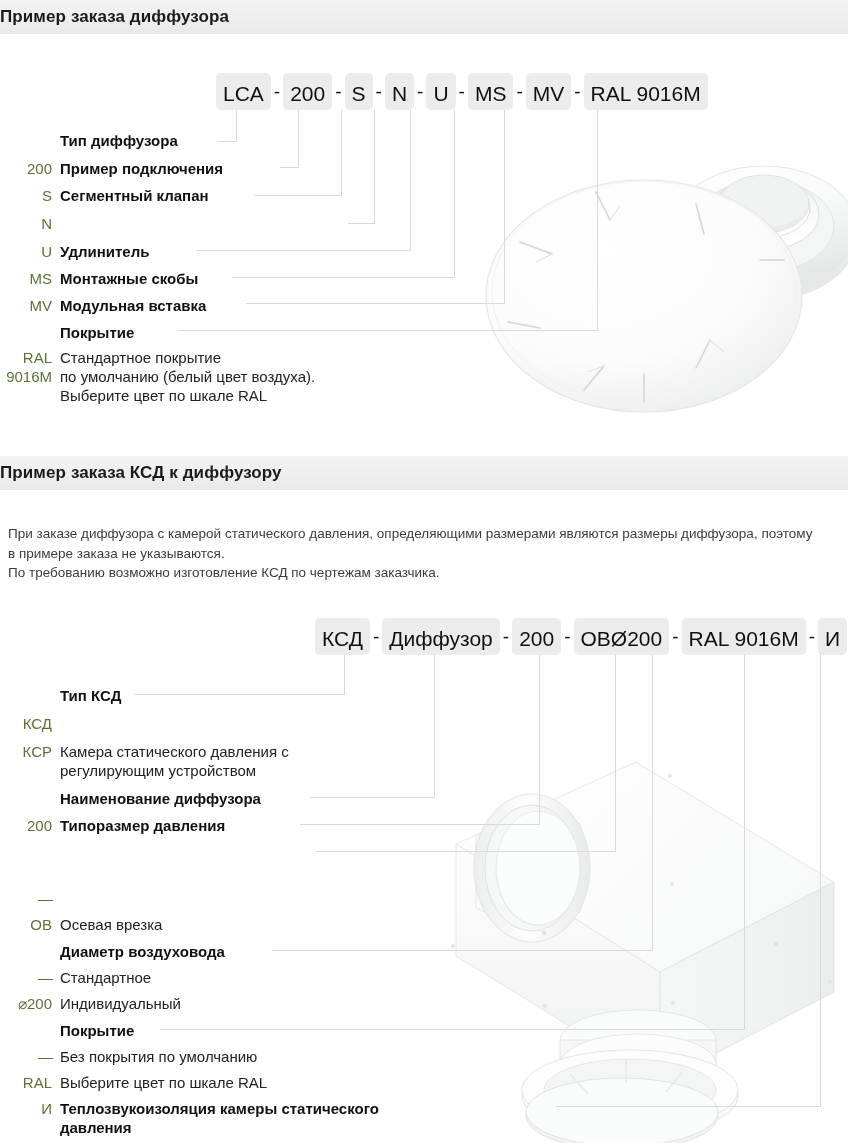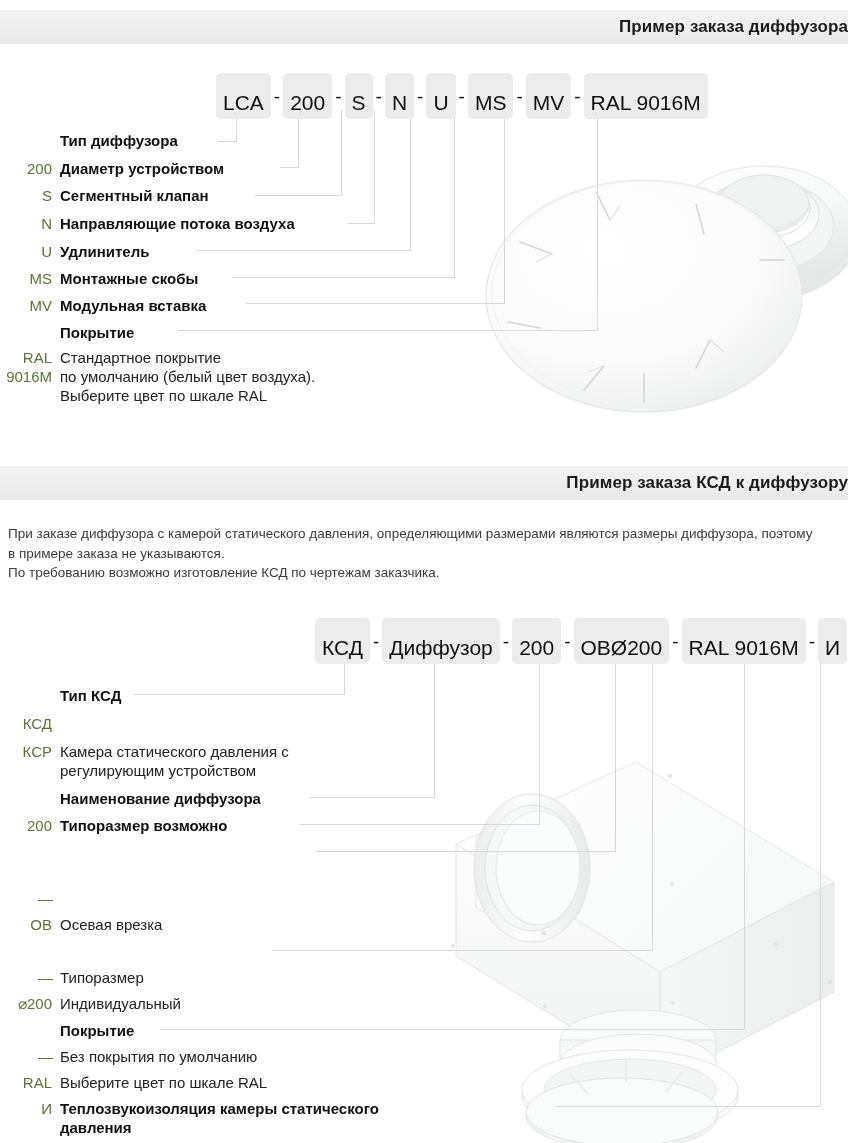--- a/index.html
+++ b/index.html
@@ -12,34 +12,34 @@
     position: relative; overflow: hidden;
     font-family: "Liberation Sans", "DejaVu Sans", sans-serif;
     color: #141414;
     -webkit-font-smoothing: antialiased;
   }
 
   
   .band {
     position: absolute; left: 0; width: 848px; height: 34px;
     background: linear-gradient(180deg, #f3f3f3 0%, #eeeeee 55%, #e9e9e9 100%);
-    display: flex; align-items: center; justify-content: flex-end; margin-top: 10px;
+    display: flex; align-items: center; justify-content: flex-start;
   }
   .band-title {
     font-size: 17px; font-weight: 700; letter-spacing: .1px; color: #1b1b1b;
   }
 
   
   .formula {
     position: absolute; display: flex; align-items: center;
     white-space: nowrap;
   }
   .chip {
     background: #ececec; border-radius: 5px;
-    padding: 19px 7px 6px 7px;
+    padding: 10px 7px 6px 7px;
     font-size: 21px; font-weight: 400; color: #111; line-height: 1;
   }
   .dash {
     padding: 0 3px; font-size: 19px; color: #111; line-height: 1;
   }
 
   
   .leaders {
     position: absolute; left: 0; top: 0; width: 848px; height: 1143px;
     pointer-events: none;
@@ -156,29 +156,28 @@
   </g>
 </svg>
 
 <div class="legend" style="left:0; top:0; width:440px; height:420px">
   <div class="row" style="top:131px">
     <span class="code"></span>
     <span class="desc b">Тип диффузора</span>
   </div>
   <div class="row" style="top:159px">
     <span class="code">200</span>
-    <span class="desc b">Диаметр устройством</span>
+    <span class="desc b">Пример подключения</span>
   </div>
   <div class="row" style="top:186px">
     <span class="code">S</span>
     <span class="desc b">Сегментный клапан</span>
   </div>
   <div class="row" style="top:214px">
     <span class="code">N</span>
-    <span class="desc b">Направляющие потока воздуха</span>
   </div>
   <div class="row" style="top:242px">
     <span class="code">U</span>
     <span class="desc b">Удлинитель</span>
   </div>
   <div class="row" style="top:269px">
     <span class="code">MS</span>
     <span class="desc b">Монтажные скобы</span>
   </div>
   <div class="row" style="top:296px">
@@ -331,32 +330,36 @@
     <span class="code"></span>
     <span class="desc b">Наименование диффузора</span>
   </div>
   <div class="row" style="top:742px">
     <span class="code">КСР</span>
     <span class="desc">Камера статического давления с
 регулирующим устройством</span>
   </div>
   <div class="row" style="top:816px">
     <span class="code">200</span>
-    <span class="desc b">Типоразмер возможно</span>
+    <span class="desc b">Типоразмер давления</span>
   </div>
   <div class="row" style="top:889px">
     <span class="code dashmark">—</span>
   </div>
   <div class="row" style="top:915px">
     <span class="code">ОВ</span>
     <span class="desc">Осевая врезка</span>
   </div>
+  <div class="row" style="top:942px">
+    <span class="code"></span>
+    <span class="desc b">Диаметр воздуховода</span>
+  </div>
   <div class="row" style="top:968px">
     <span class="code dashmark">—</span>
-    <span class="desc">Типоразмер</span>
+    <span class="desc">Стандартное</span>
   </div>
   <div class="row" style="top:994px">
     <span class="code">⌀200</span>
     <span class="desc">Индивидуальный</span>
   </div>
   <div class="row" style="top:1021px">
     <span class="code"></span>
     <span class="desc b">Покрытие</span>
   </div>
   <div class="row" style="top:1047px">

